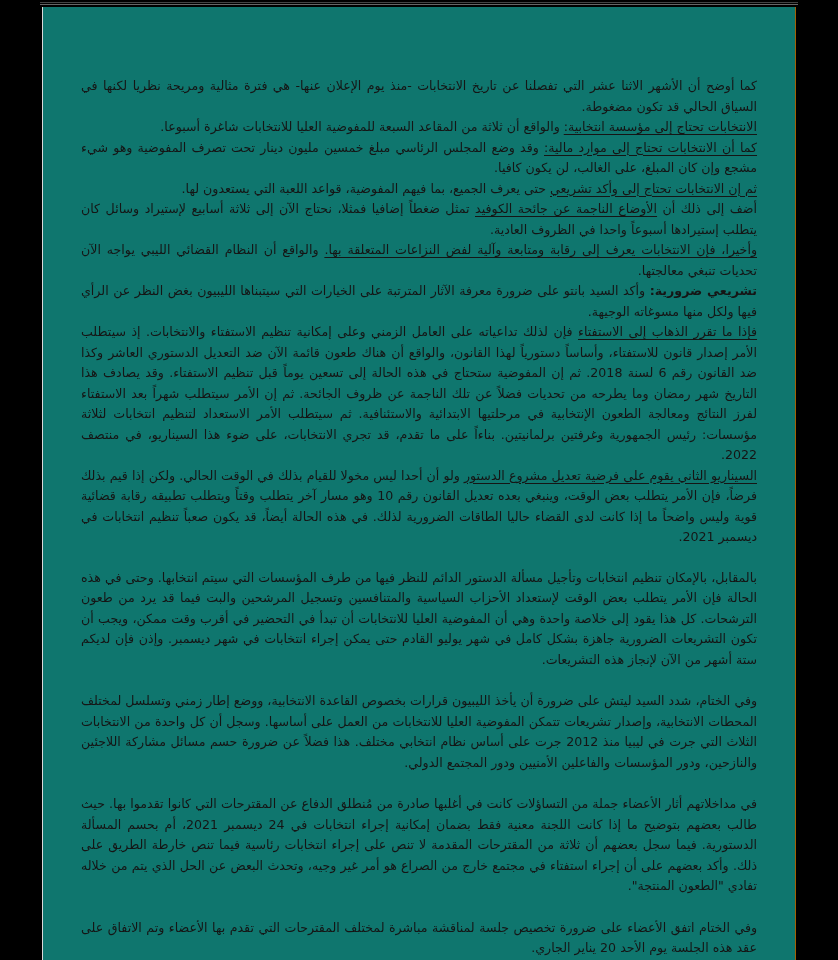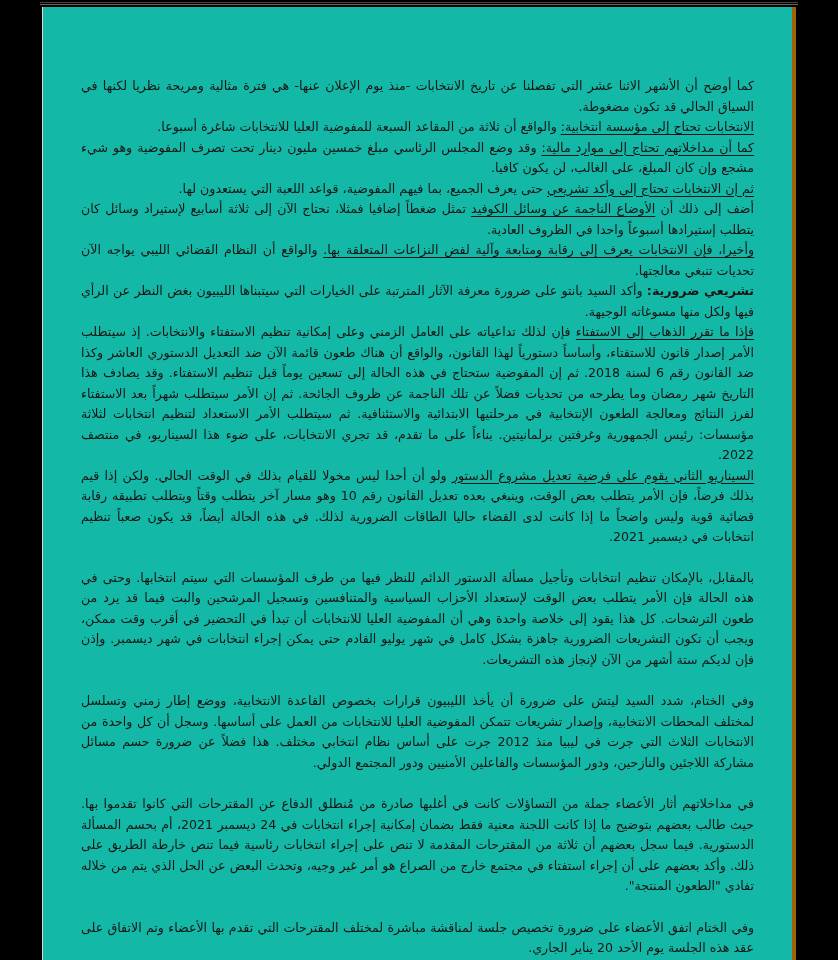--- a/index.html
+++ b/index.html
@@ -7,22 +7,22 @@
     width: 838px; height: 960px; background: #000; overflow: hidden;
     position: relative;
     font-family: "DejaVu Sans", "Liberation Sans", sans-serif;
   }
   .top-edge {
     position: absolute; left: 40px; top: 0; width: 758px; height: 7px;
     background: linear-gradient(#000 0, #000 2px, #444 2px, #444 3px, #000 3px, #000 4px, #666 4px, #666 5px, #000 5px);
   }
   .page {
     position: absolute; left: 42px; top: 7px; width: 754px; height: 953px;
-    background: #14b8a6;
-    border-left: 1px solid #d8d8d8; border-right: 4px solid #a16207;
+    background: #0f766e;
+    border-left: 1px solid #d8d8d8; border-right: 1px solid #a16207;
     box-sizing: border-box;
   }
   .content {
     position: absolute; left: 38px; right: 38px; top: 69px;
     direction: rtl; text-align: justify;
     color: #151515;
     font-size: 12.6px; line-height: 20.5px;
   }
   .content p { margin: 0; }
   .content p.gap { margin-top: 20px; }
@@ -40,29 +40,29 @@
 
     <p>
       <span>كما أوضح أن الأشهر الاثنا عشر التي تفصلنا عن تاريخ الانتخابات -منذ يوم الإعلان عنها- هي فترة مثالية ومريحة نظريا لكنها في السياق الحالي قد تكون مضغوطة.</span>
     </p>
 
     <p>
       <span class="u">الانتخابات تحتاج إلى مؤسسة انتخابية:</span><span> والواقع أن ثلاثة من المقاعد السبعة للمفوضية العليا للانتخابات شاغرة أسبوعا.</span>
     </p>
 
     <p>
-      <span class="u">كما أن مداخلاتهم تحتاج إلى موارد مالية:</span><span> وقد وضع المجلس الرئاسي مبلغ خمسين مليون دينار تحت تصرف المفوضية وهو شيء مشجع وإن كان المبلغ، على الغالب، لن يكون كافيا.</span>
+      <span class="u">كما أن الانتخابات تحتاج إلى موارد مالية:</span><span> وقد وضع المجلس الرئاسي مبلغ خمسين مليون دينار تحت تصرف المفوضية وهو شيء مشجع وإن كان المبلغ، على الغالب، لن يكون كافيا.</span>
     </p>
 
     <p>
       <span class="u">ثم إن الانتخابات تحتاج إلى وأكد تشريعي</span><span> حتى يعرف الجميع، بما فيهم المفوضية، قواعد اللعبة التي يستعدون لها.</span>
     </p>
 
     <p>
-      <span>أضف إلى ذلك أن </span><span class="u">الأوضاع الناجمة عن وسائل الكوفيد</span><span> تمثل ضغطاً إضافيا فمثلا، نحتاج الآن إلى ثلاثة أسابيع لإستيراد وسائل كان يتطلب إستيرادها أسبوعاً واحدا في الظروف العادية.</span>
+      <span>أضف إلى ذلك أن </span><span class="u">الأوضاع الناجمة عن جائحة الكوفيد</span><span> تمثل ضغطاً إضافيا فمثلا، نحتاج الآن إلى ثلاثة أسابيع لإستيراد وسائل كان يتطلب إستيرادها أسبوعاً واحدا في الظروف العادية.</span>
     </p>
 
     <p>
       <span class="u">وأخيرا، فإن الانتخابات يعرف إلى رقابة ومتابعة وآلية لفض النزاعات المتعلقة بها.</span><span> والواقع أن النظام القضائي الليبي يواجه الآن تحديات تنبغي معالجتها.</span>
     </p>
 
     <p>
       <span class="b">تشريعي ضرورية:</span><span> وأكد السيد بانتو على ضرورة معرفة الآثار المترتبة على الخيارات التي سيتبناها الليبيون بغض النظر عن الرأي فيها ولكل منها مسوغاته الوجيهة.</span>
     </p>
 

